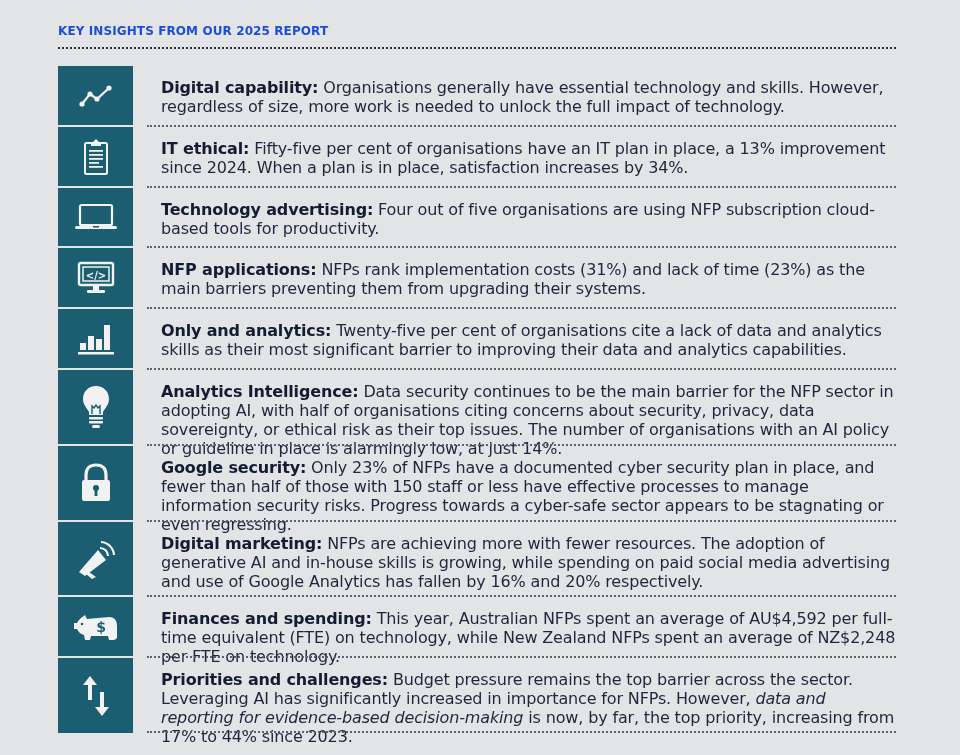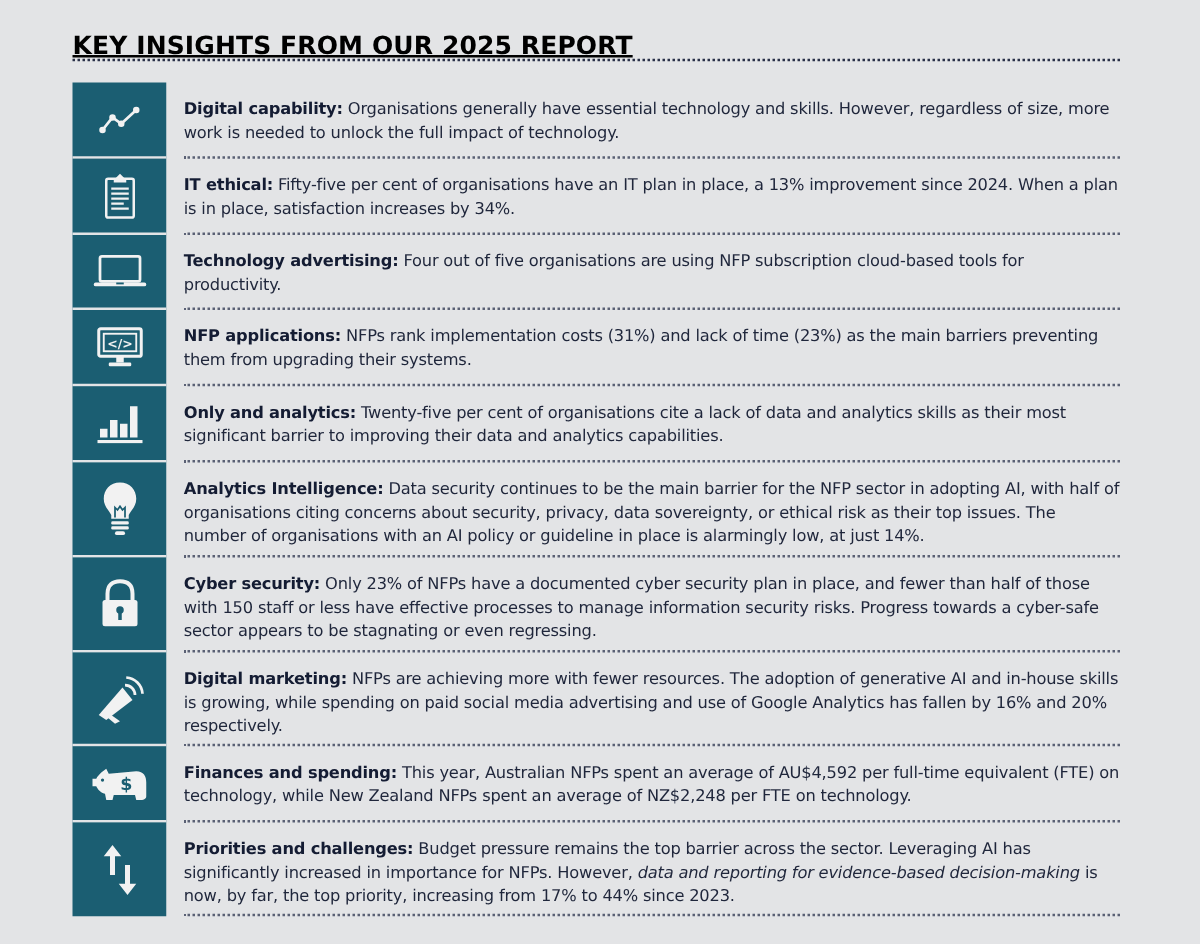--- a/index.html
+++ b/index.html
@@ -7,24 +7,23 @@
       width: 960px; height: 755px;
       background: #e3e4e6;
       font-family: "DejaVu Sans", sans-serif;
       color: #1b2238;
       position: relative;
       overflow: hidden;
     }
     .title {
       position: absolute; left: 58px; top: 24px;
       font-family: "DejaVu Sans", sans-serif;
-      font-weight: bold; font-size: 20px; letter-spacing: 0.1px;
-      color: #000000;
+      font-weight: bold; font-size: 12px; letter-spacing: 0.1px;
+      color: #1d4ed8;
       margin: 0;
-      text-decoration: underline;
     }
     .title-rule {
       position: absolute; left: 58px; top: 47px; width: 838px; height: 0;
       border-top: 2px dotted #2a3048;
     }
     .list {
       position: absolute; left: 58px; top: 66px; width: 838px;
     }
     .row {
       display: flex; align-items: stretch;
@@ -34,23 +33,23 @@
       width: 75px; flex: 0 0 75px;
       background: #1b5e72;
       display: flex; align-items: center; justify-content: center;
       border-bottom: 2px solid #e3e4e6;
       box-sizing: border-box;
     }
     .row:last-child .icon-cell { border-bottom: none; }
     .icon-cell svg { display: block; }
     .text-cell {
       flex: 1;
-      padding: 12px 0 0 14px;
+      padding: 12px 0 0 28px;
       box-sizing: border-box;
-      font-size: 13px; line-height: 19px;
+      font-size: 16px; line-height: 19px;
       letter-spacing: -0.15px;
       position: relative;
     }
     .text-cell::after {
       content: ""; position: absolute; left: 14px; right: 0; bottom: 0;
       border-top: 2px dotted #5a6074;
     }
     .label { font-weight: bold; color: #141c33; }
     .body-text { color: #1f263b; }
     .em { font-style: italic; }
@@ -157,21 +156,21 @@
   <div class="row" style="height:76px">
     <div class="icon-cell">
       <svg width="32" height="40" viewBox="0 0 32 40">
         <path d="M6 18 L6 12 C6 5 10 2 16 2 C22 2 26 5 26 12 L26 18" fill="none" stroke="#f2f2f2" stroke-width="3.2"></path>
         <rect x="2" y="17" width="28" height="21" rx="2" fill="#f2f2f2"></rect>
         <circle cx="16" cy="25" r="3" fill="#1b5e72"></circle>
         <rect x="14.6" y="26" width="2.8" height="7" fill="#1b5e72"></rect>
       </svg>
     </div>
     <div class="text-cell">
-      <span class="label">Cyber security:</span><span class="body-text"> Only 23% of NFPs have a documented cyber security plan in place, and fewer than half of those with 150 staff or less have effective processes to manage information security risks. Progress towards a cyber-safe sector appears to be stagnating or even regressing.</span>
+      <span class="label">Google security:</span><span class="body-text"> Only 23% of NFPs have a documented cyber security plan in place, and fewer than half of those with 150 staff or less have effective processes to manage information security risks. Progress towards a cyber-safe sector appears to be stagnating or even regressing.</span>
     </div>
   </div>
 
   <div class="row" style="height:75px">
     <div class="icon-cell">
       <svg width="40" height="46" viewBox="0 0 40 46">
         <path d="M3 36 L22 14 L30 24 L9 40 Z" fill="#f2f2f2"></path>
         <path d="M10 38 L16 43 L20 41 L13 36 Z" fill="#f2f2f2"></path>
         <path d="M24 12 A 8 8 0 0 1 32 20" fill="none" stroke="#f2f2f2" stroke-width="2.2"></path>
         <path d="M25 6 A 14 14 0 0 1 38 19" fill="none" stroke="#f2f2f2" stroke-width="2.2"></path>

